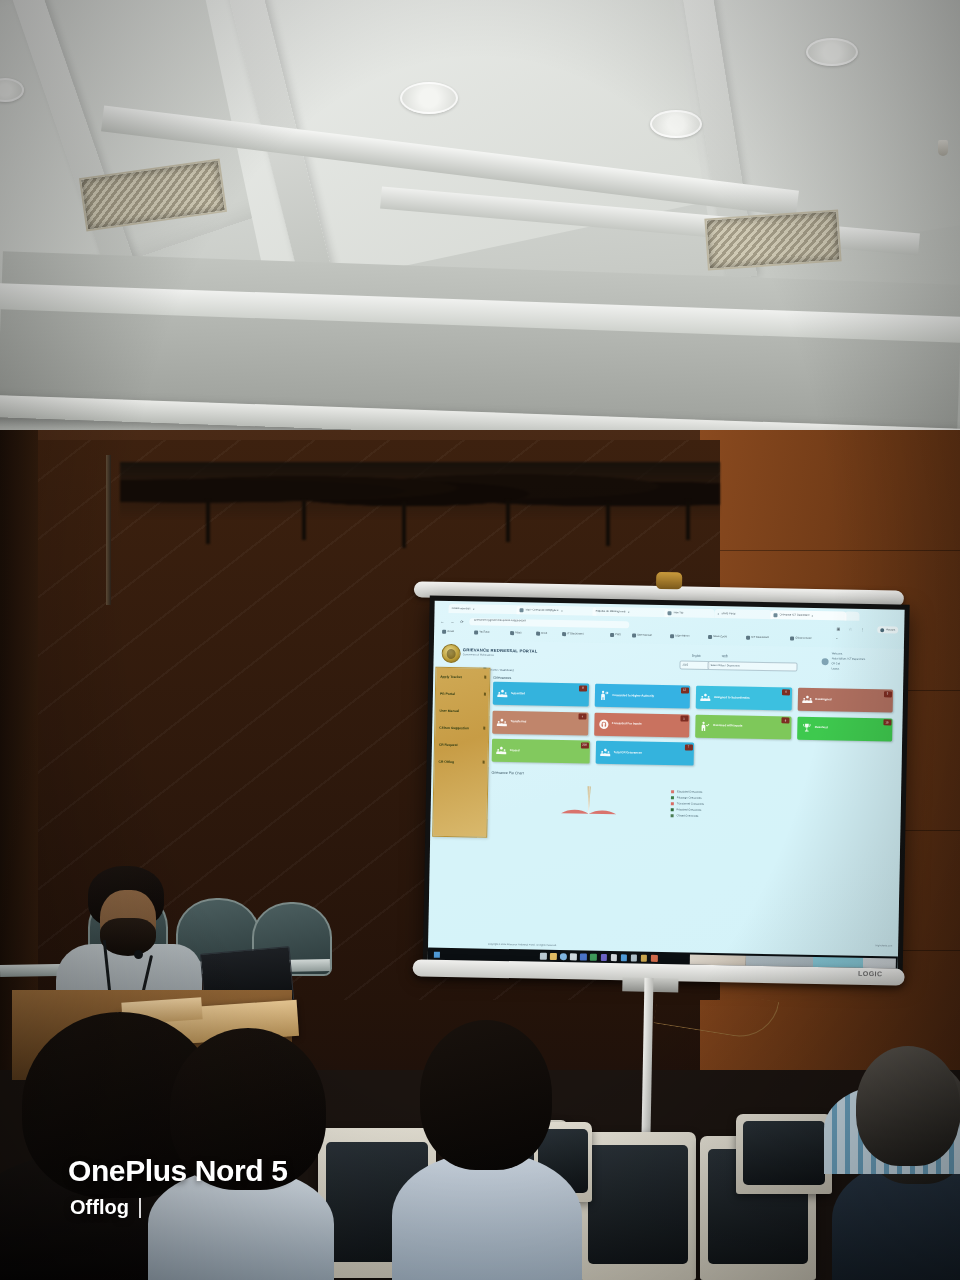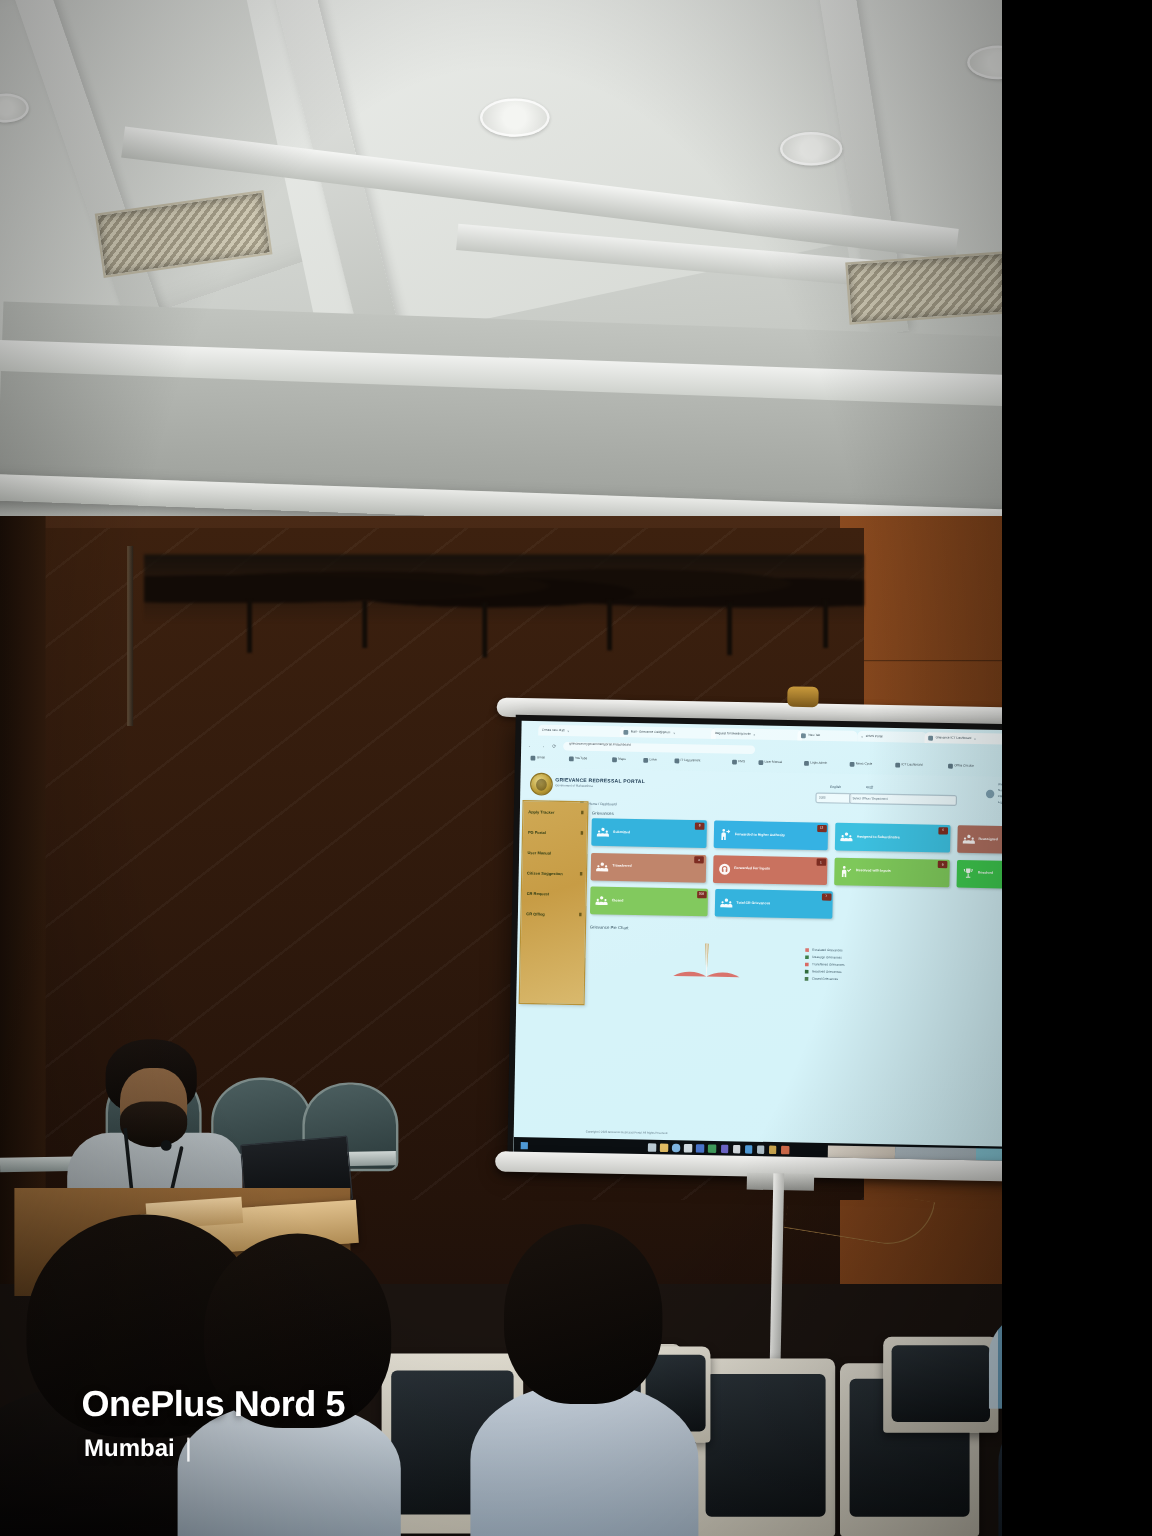--- a/index.html
+++ b/index.html
@@ -1,17 +1,17 @@
 <!DOCTYPE html>
 <html><head>
 <meta charset="utf-8">
 <style>
   html,body{margin:0;padding:0;background:#000;}
   body{width:960px;height:1280px;overflow:hidden;font-family:"Liberation Sans",sans-serif;}
-  .scene{position:relative;width:835px;height:1280px;overflow:hidden;background:#1b1410;text-align:center;}
+  .scene{position:relative;width:960px;height:1280px;overflow:hidden;background:#1b1410;text-align:center;}
 
   
   .ceiling{position:absolute;left:0;top:0;width:960px;height:452px;
     background:linear-gradient(175deg,#dfe1de 0%,#d3d6d2 38%,#c7cac5 62%,#b4b7b2 100%);}
   .coffer{position:absolute;background:linear-gradient(160deg,#e6e8e5,#cdd0cb);}
   .cf1{left:-60px;top:-40px;width:330px;height:300px;transform:rotate(-19deg);
        box-shadow:inset 0 0 22px rgba(0,0,0,.10);}
   .cf2{left:230px;top:-70px;width:560px;height:310px;transform:rotate(-12deg);
        background:linear-gradient(165deg,#eceeeb,#d6d9d4);}
   .cf3{left:690px;top:-60px;width:330px;height:300px;transform:rotate(-9deg);
@@ -636,17 +636,17 @@
        background:repeating-linear-gradient(90deg,#cfe3ef 0 8px,#6fa9c8 8px 13px),repeating-linear-gradient(0deg,rgba(255,255,255,.35) 0 8px,rgba(0,0,0,.08) 8px 13px);"></div>
   <div class="head headGrey" style="left:856px;top:1046px;width:104px;height:120px;"></div>
 
   <div class="shoulder" style="left:148px;top:1168px;width:186px;height:112px;background:linear-gradient(180deg,#dfe8f0,#9aa9b6);"></div>
   <div class="head" style="left:170px;top:1028px;width:156px;height:162px;"></div>
 
   <div class="vign"></div>
 
   <div class="wm1">OnePlus Nord 5</div>
   <div class="wm2">
-    <span>Mumbai</span>
+    <span>Offlog</span>
     <span class="wmsep"></span>
   </div>
 
 </div>
 
 </body></html>

